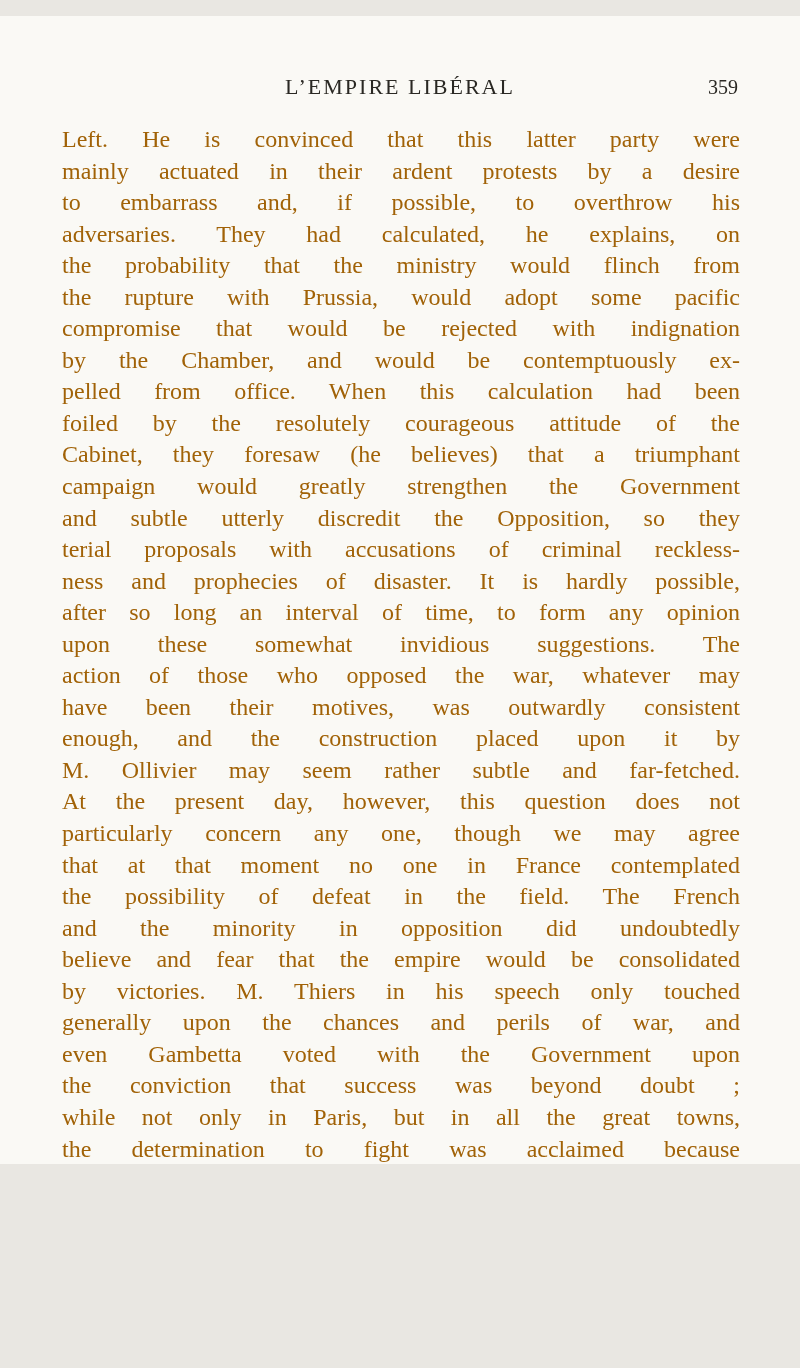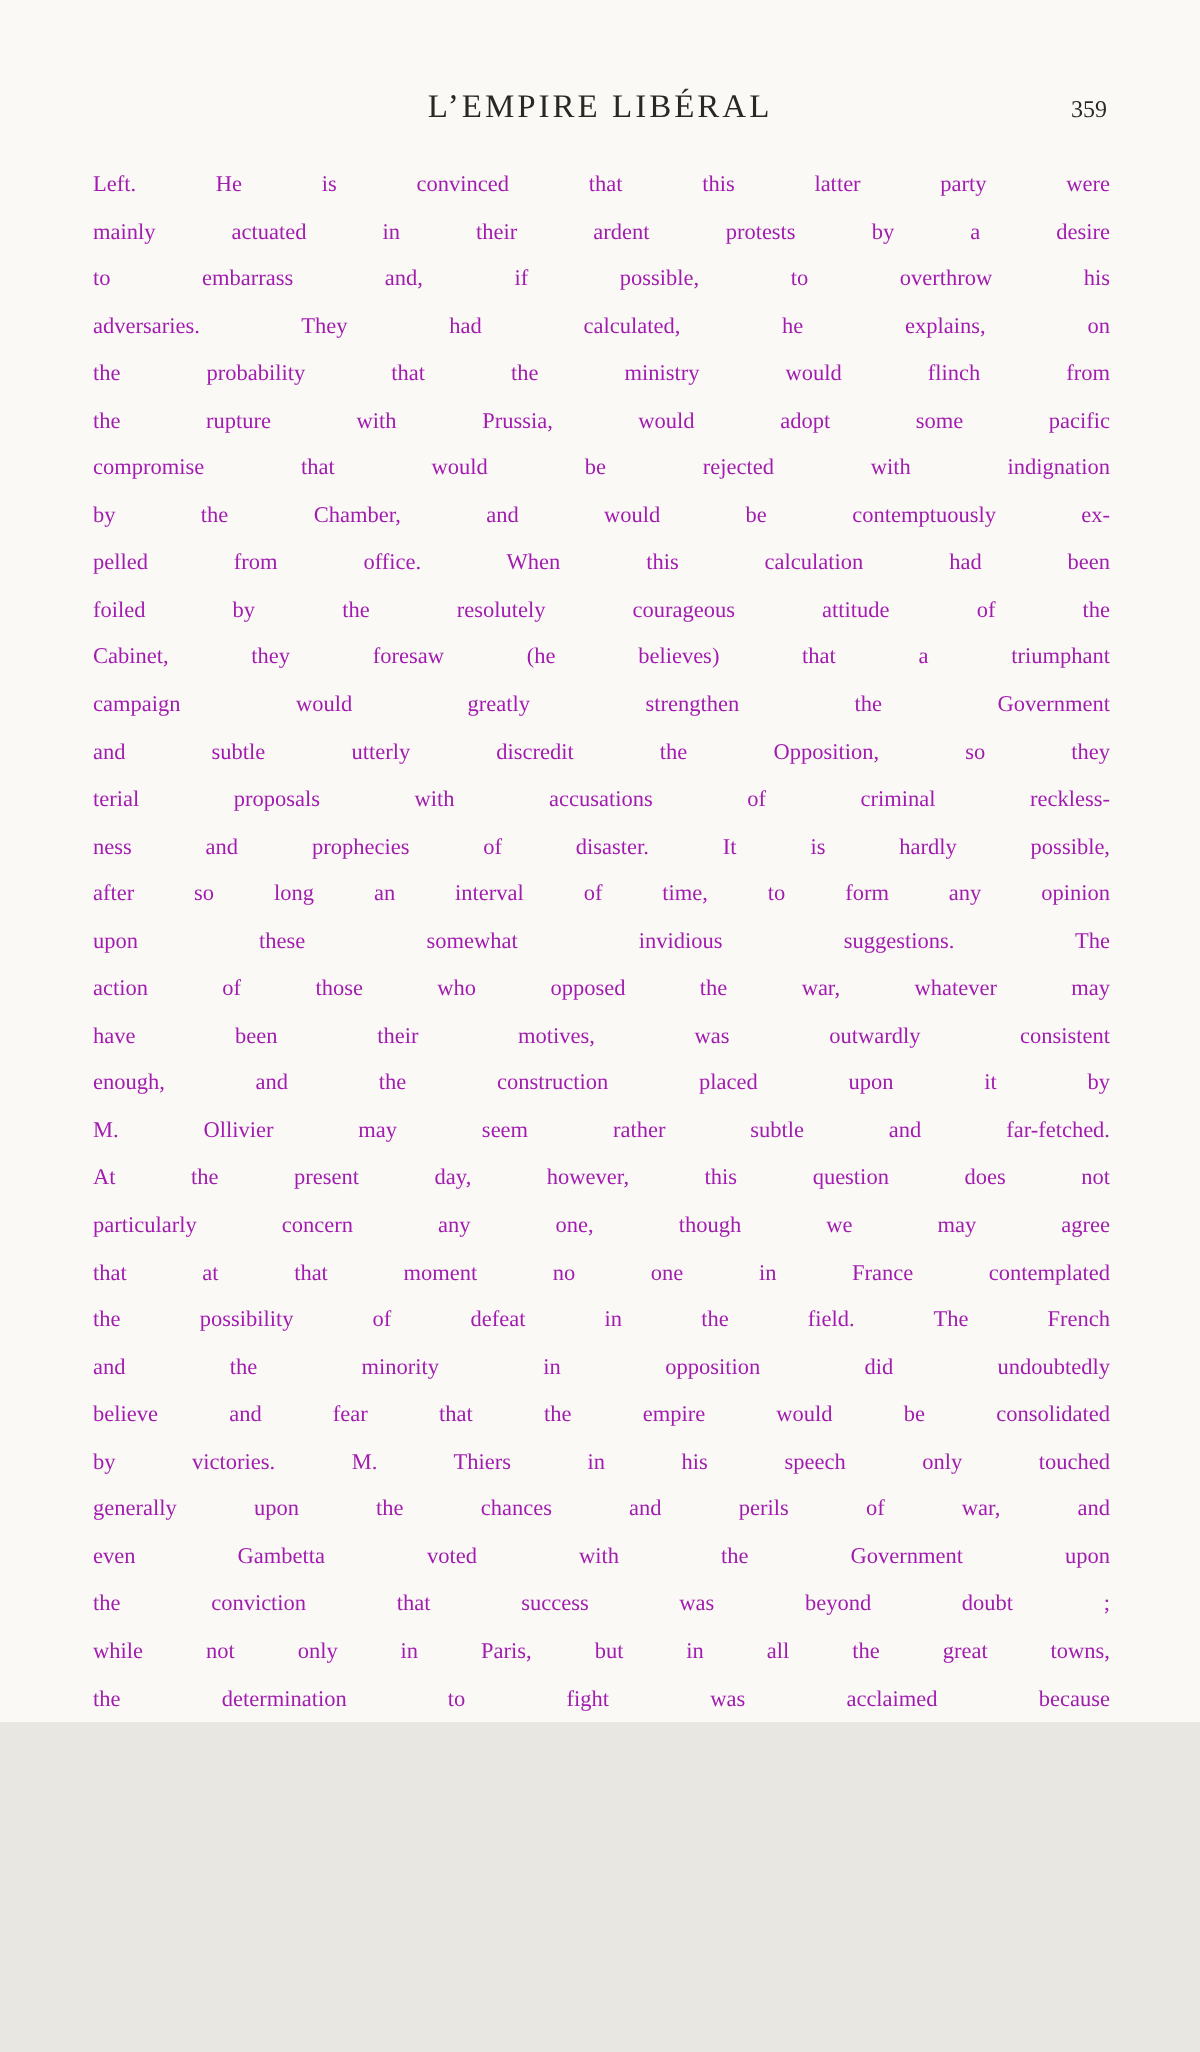--- a/index.html
+++ b/index.html
@@ -4,21 +4,21 @@
 <style>
   html, body {
     margin: 0;
     padding: 0;
     background: #e9e7e2;
   }
   .page {
     position: relative;
     width: 800px;
     height: 1148px;
-    margin: 0 auto;
+    margin: 16px auto;
     background: #faf9f5;
     color: #262420;
     font-family: "Liberation Serif", "DejaVu Serif", serif;
     box-sizing: border-box;
     overflow: hidden;
   }
   .running-head {
     position: absolute;
     top: 58px;
     left: 62px;
@@ -31,36 +31,36 @@
     flex: 1;
     text-align: center;
     font-size: 22px;
     letter-spacing: 2px;
     padding-left: 120px; 
     color: #2a2823;
   }
   .running-head .head-pagenum {
     width: 120px;
     text-align: right;
-    font-size: 16px;
+    font-size: 20px;
     color: #2a2823;
   }
   .body-text {
     position: absolute;
     top: 108px;
     left: 62px;
     right: 60px;
   }
   .body-text .line {
-    font-size: 15px;
+    font-size: 24px;
     line-height: 31.55px;
     text-align: justify;
     text-align-last: justify;
     white-space: normal;
-    color: #a21caf;
+    color: #a16207;
   }
   .page-footer {
     position: absolute;
     left: 0;
     right: 0;
     top: 1288px;
     text-align: right;
     font-size: 17px;
     letter-spacing: 3px;
     color: #2a2823;

